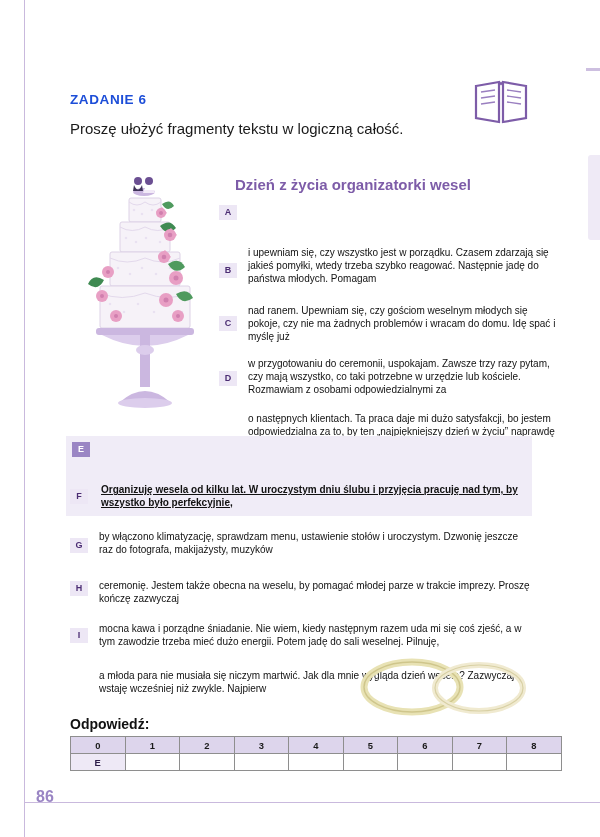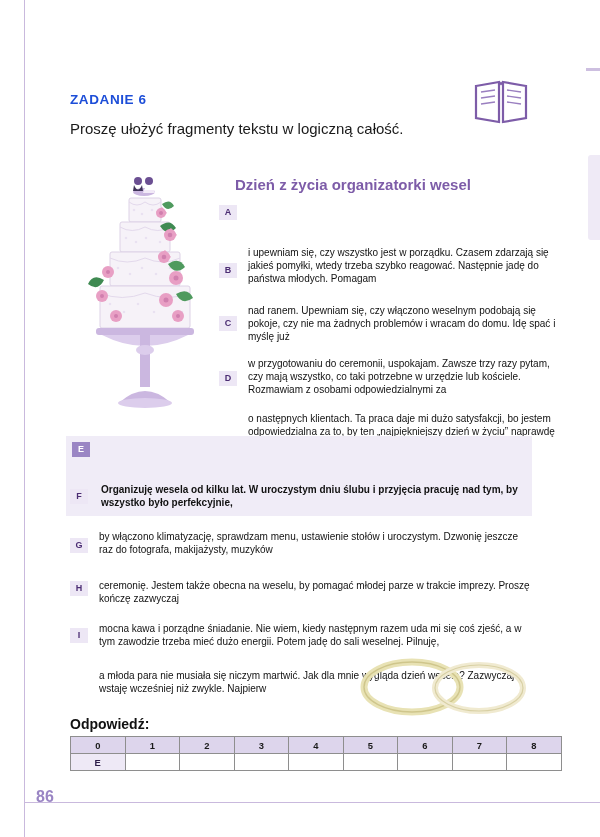--- a/index.html
+++ b/index.html
@@ -98,20 +98,21 @@
   }
   .frag.highlight .letter {
     background: #9a85c4;
     color: #ffffff;
   }
   .frag.highlight {
     background: #f0ecf7;
   }
   .frag.highlight .txt {
     font-weight: bold;
+    text-decoration: underline;
   }
 
   
   #frag-a { left: 219px; top: 205px; width: 340px; }
   #frag-b { left: 219px; top: 263px; width: 340px; }
   #frag-c { left: 219px; top: 316px; width: 340px; }
   #frag-d { left: 219px; top: 371px; width: 340px; }
 
   
   #frag-e { left: 66px; top: 436px; width: 466px; padding: 6px 8px 7px 6px; }
@@ -281,21 +282,21 @@
   <path d="M48 234 q25 -22 50 0 z" fill="#cbb7e0"></path>
   <ellipse cx="73" cy="235" rx="27" ry="5" fill="#dccdec"></ellipse>
 </svg>
 
 <div class="frag" id="frag-a">
   <div class="letter">A</div>
   <div class="txt">i upewniam się, czy wszystko jest w porządku. Czasem zdarzają się jakieś pomyłki, wtedy trzeba szybko reagować. Następnie jadę do państwa młodych. Pomagam</div>
 </div>
 <div class="frag" id="frag-b">
   <div class="letter">B</div>
-  <div class="txt">nad ranem. Upewniam się, czy włączono weselnym podobają się pokoje, czy nie ma żadnych problemów i wracam do domu. Idę spać i myślę już</div>
+  <div class="txt">nad ranem. Upewniam się, czy gościom weselnym młodych się pokoje, czy nie ma żadnych problemów i wracam do domu. Idę spać i myślę już</div>
 </div>
 <div class="frag" id="frag-c">
   <div class="letter">C</div>
   <div class="txt">w przygotowaniu do ceremonii, uspokajam. Zawsze trzy razy pytam, czy mają wszystko, co taki potrzebne w urzędzie lub kościele. Rozmawiam z osobami odpowiedzialnymi za</div>
 </div>
 <div class="frag" id="frag-d">
   <div class="letter">D</div>
   <div class="txt">o następnych klientach. Ta praca daje mi dużo satysfakcji, bo jestem odpowiedzialna za to, by ten „najpiękniejszy dzień w życiu” naprawdę taki był.</div>
 </div>
 <div class="frag highlight" id="frag-e">

